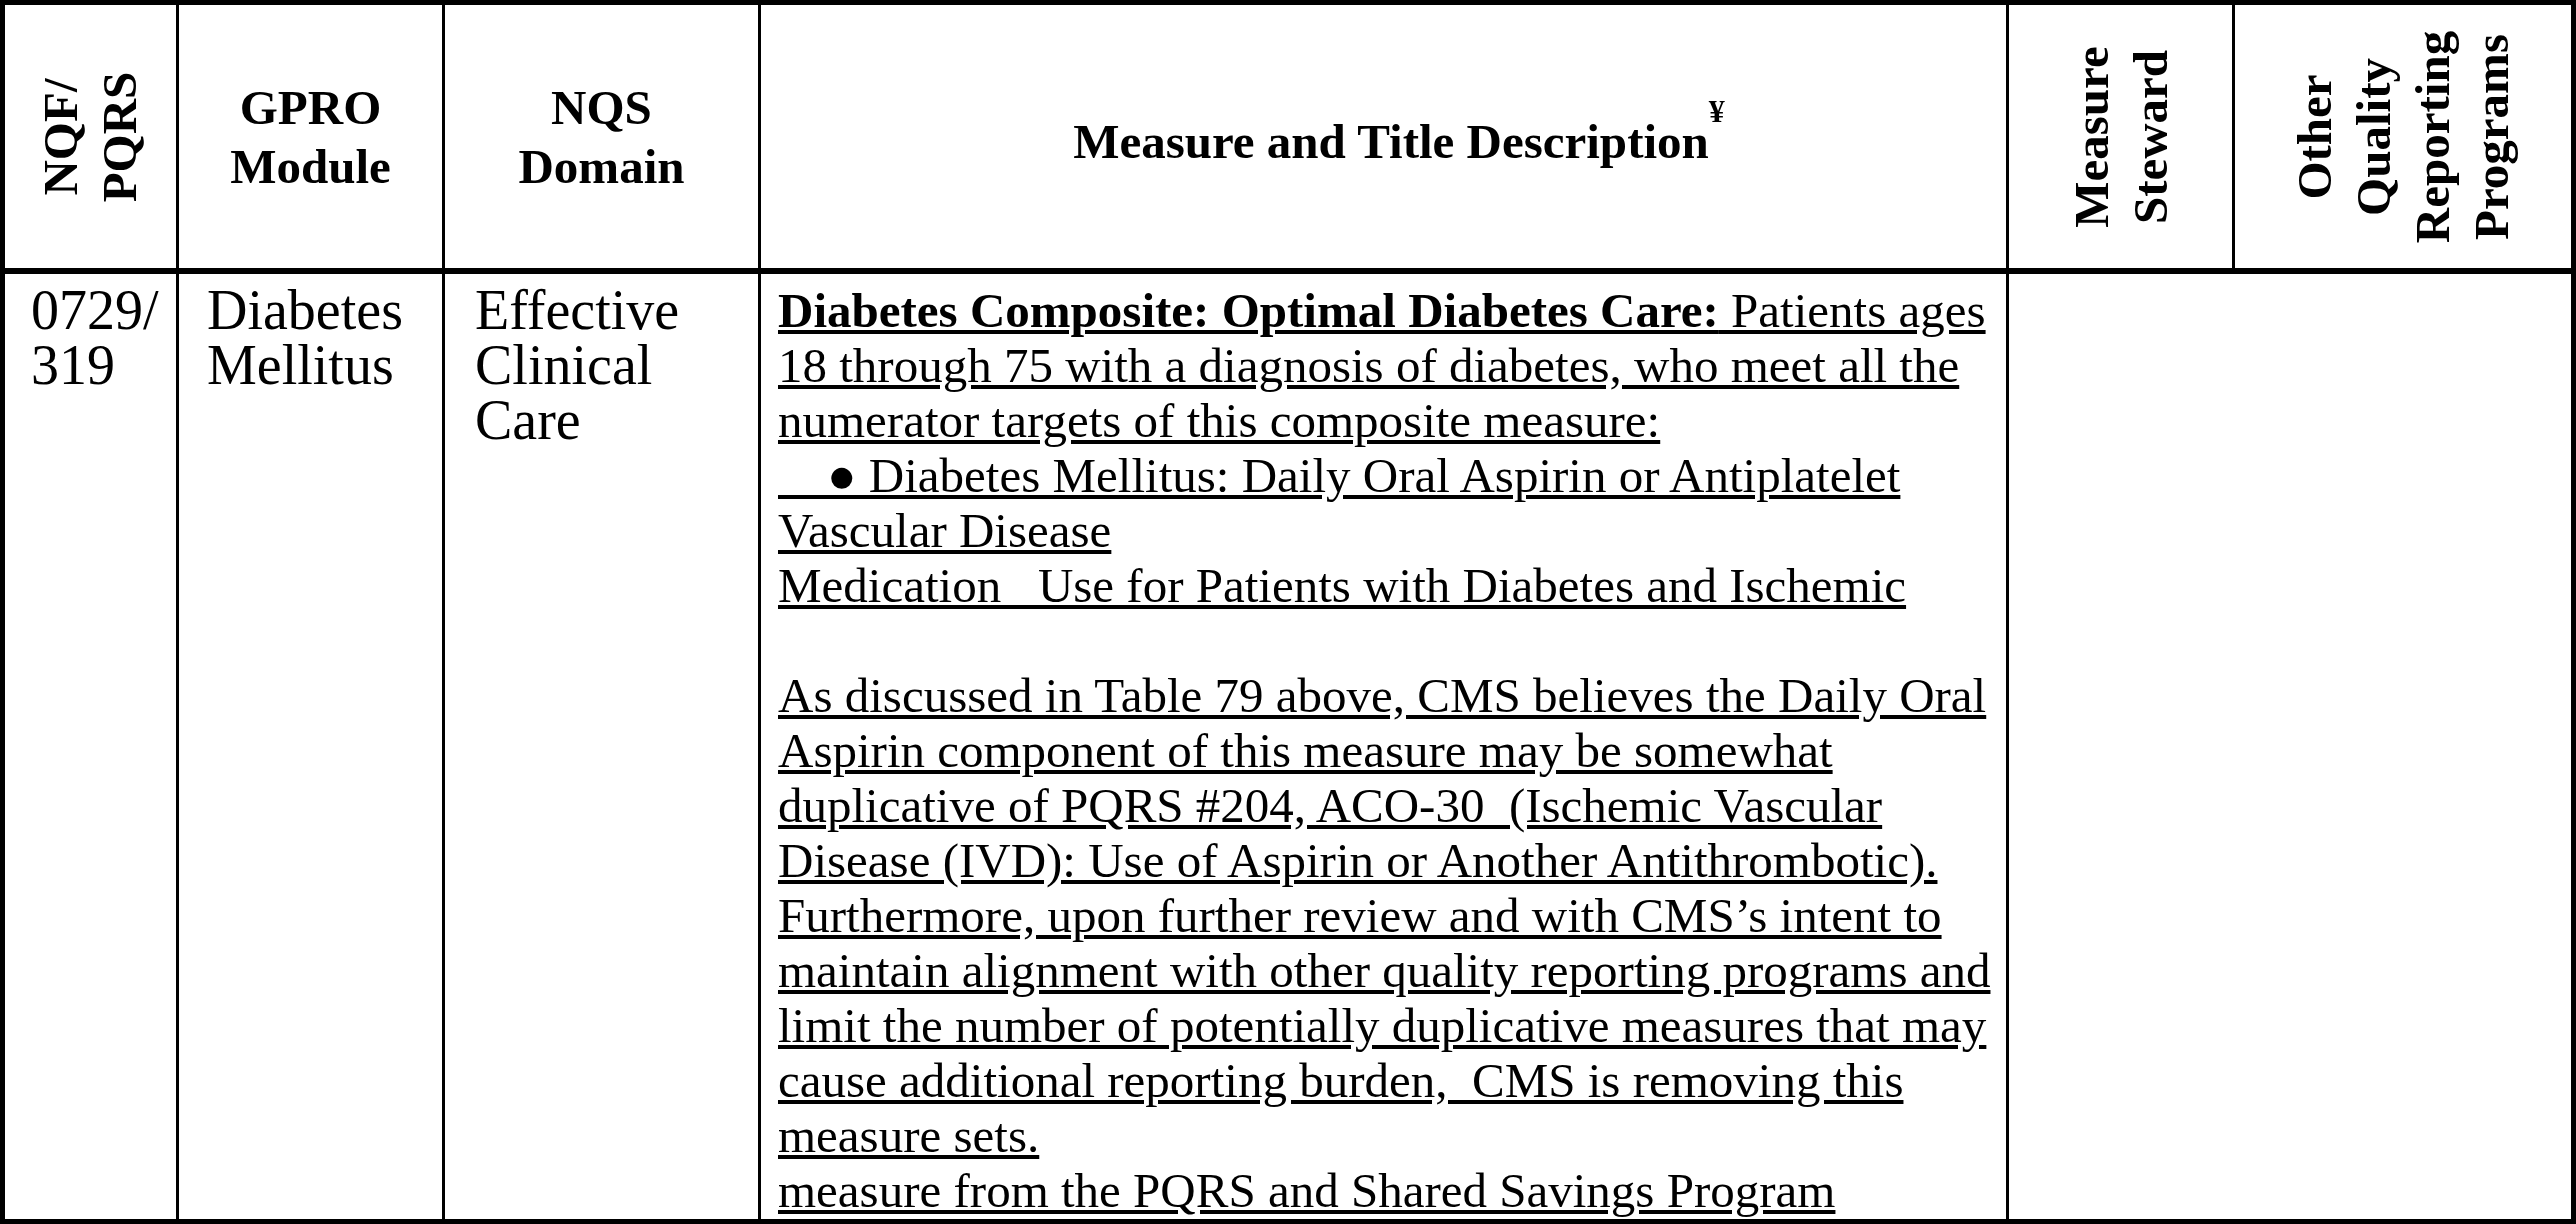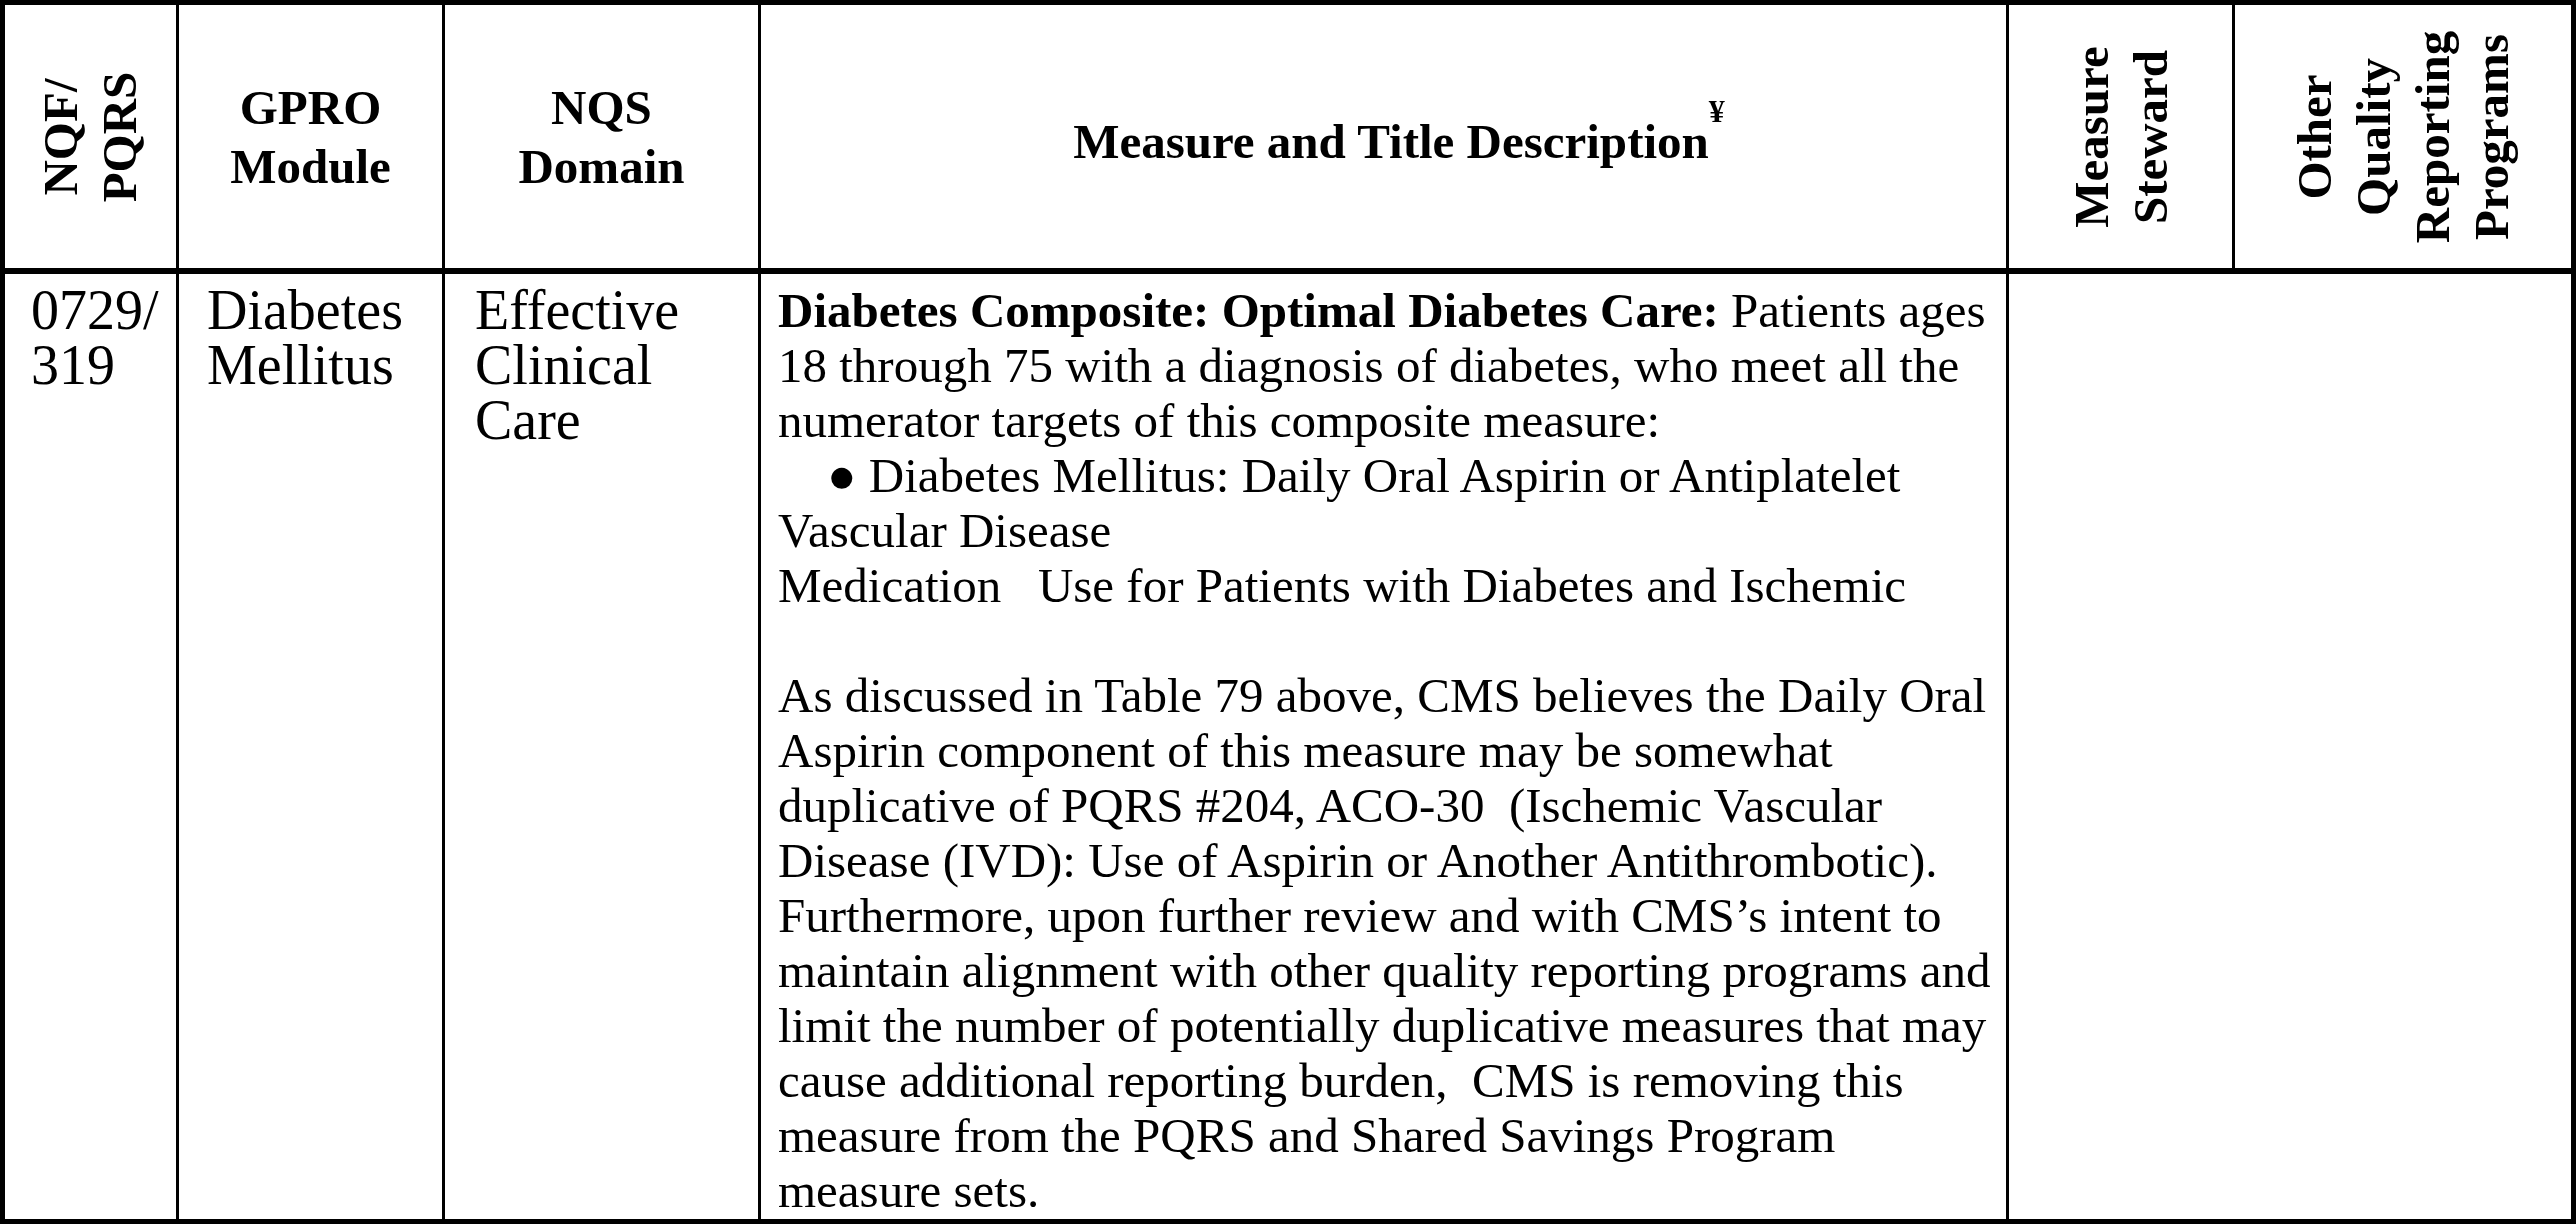--- a/index.html
+++ b/index.html
@@ -38,21 +38,21 @@
     font-weight:bold;font-size:49px;line-height:59px;
     text-align:center;white-space:pre-line;
   }
   .btext{
     font-size:56px;line-height:55px;white-space:pre-line;
     padding:9px 6.4px 0 26px;
   }
   .pad2{padding-left:28px;}
   .pad3{padding-left:30px;}
   .pad5{padding-left:31px;}
-  .desc{padding:9px 16px 0 17px;font-size:49px;}
+  .desc{padding:9px 16px 0 17px;font-size:49px;text-decoration:underline;}
   .desc-line{height:55px;line-height:55px;white-space:pre;}
   .bold{font-weight:bold;}
   sup.fnote{
     font-size:32px;
     position:relative;top:-19.3px;
     font-weight:bold;
   }
 </style>
 </head>
 <body>
@@ -109,22 +109,22 @@
         <div class="desc-line">Medication   Use for Patients with Diabetes and Ischemic</div>
         <div class="desc-line"></div>
         <div class="desc-line">As discussed in Table 79 above, CMS believes the Daily Oral</div>
         <div class="desc-line">Aspirin component of this measure may be somewhat</div>
         <div class="desc-line">duplicative of PQRS #204, ACO-30  (Ischemic Vascular</div>
         <div class="desc-line">Disease (IVD): Use of Aspirin or Another Antithrombotic).</div>
         <div class="desc-line">Furthermore, upon further review and with CMS’s intent to</div>
         <div class="desc-line">maintain alignment with other quality reporting programs and</div>
         <div class="desc-line">limit the number of potentially duplicative measures that may</div>
         <div class="desc-line">cause additional reporting burden,  CMS is removing this</div>
+        <div class="desc-line">measure sets.</div>
         <div class="desc-line">measure from the PQRS and Shared Savings Program</div>
-        <div class="desc-line">measure sets.</div>
       </div>
     </div>
     <div class="cell lastcol">
       <div class="btext"></div>
     </div>
 
   </div>
 </div>
 
 

